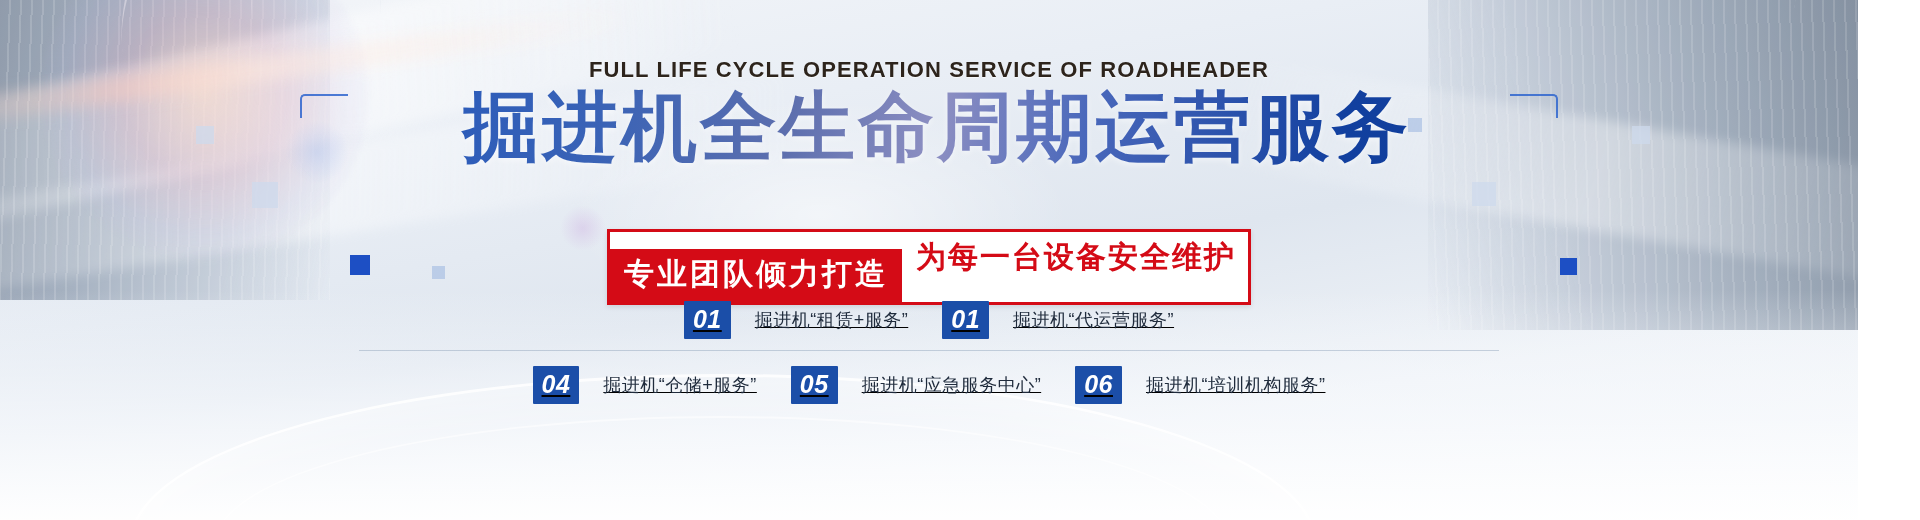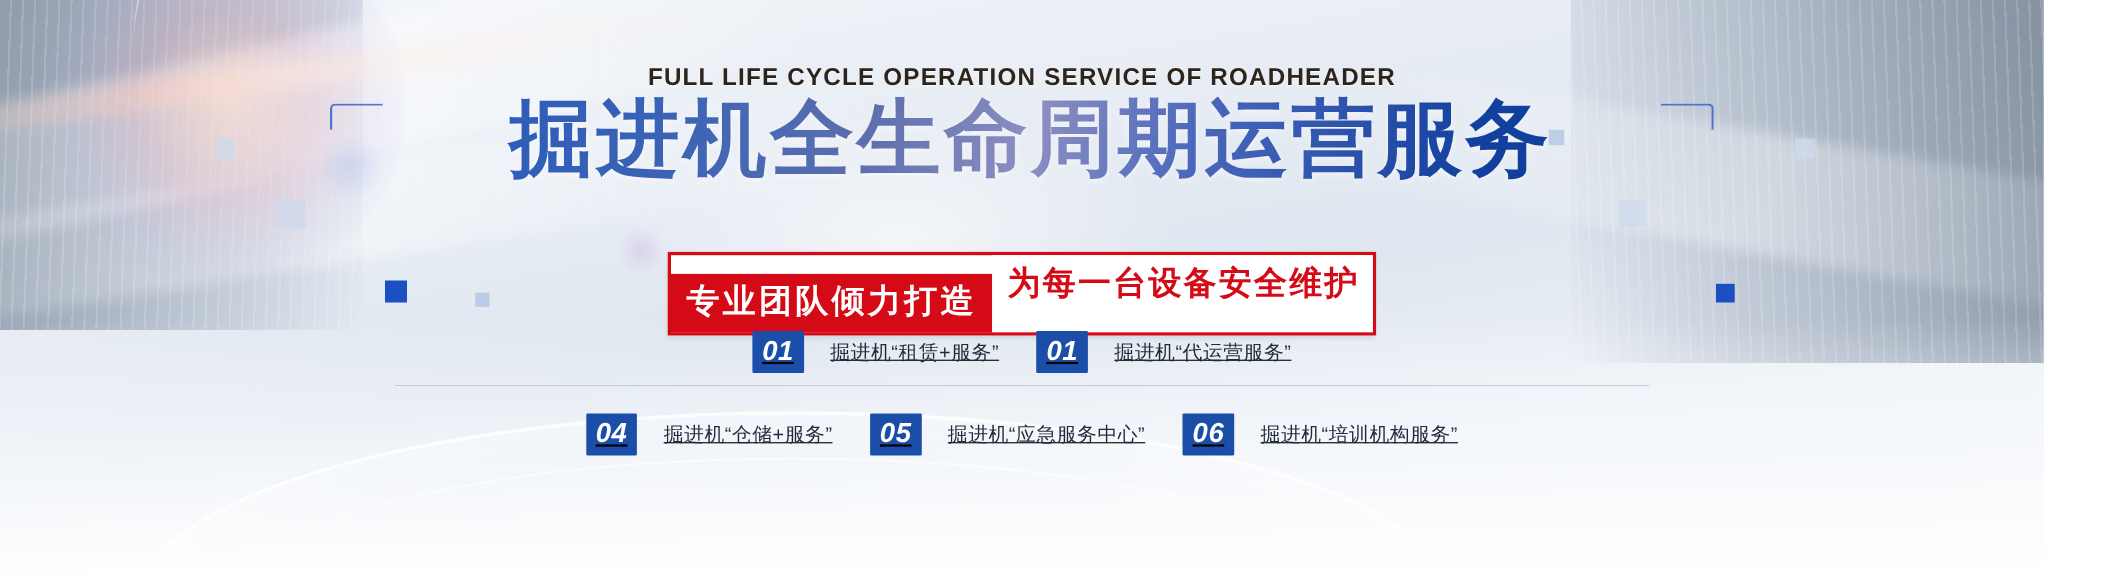--- a/index.html
+++ b/index.html
@@ -253,21 +253,21 @@
   .svc-row {
     display: flex;
     align-items: center;
     justify-content: center;
     height: 56px;
     gap: 34px;
   }
   .svc-row.row-2 {
     border-top: 1px solid rgba(140,160,185,.45);
     margin-top: 2px;
-    padding-top: 16px;
+    padding-top: 6px;
   }
   .svc-item {
     display: flex;
     align-items: center;
     gap: 24px;
     white-space: nowrap;
     text-decoration: underline;
   }
   .svc-num {
     display: inline-block;

